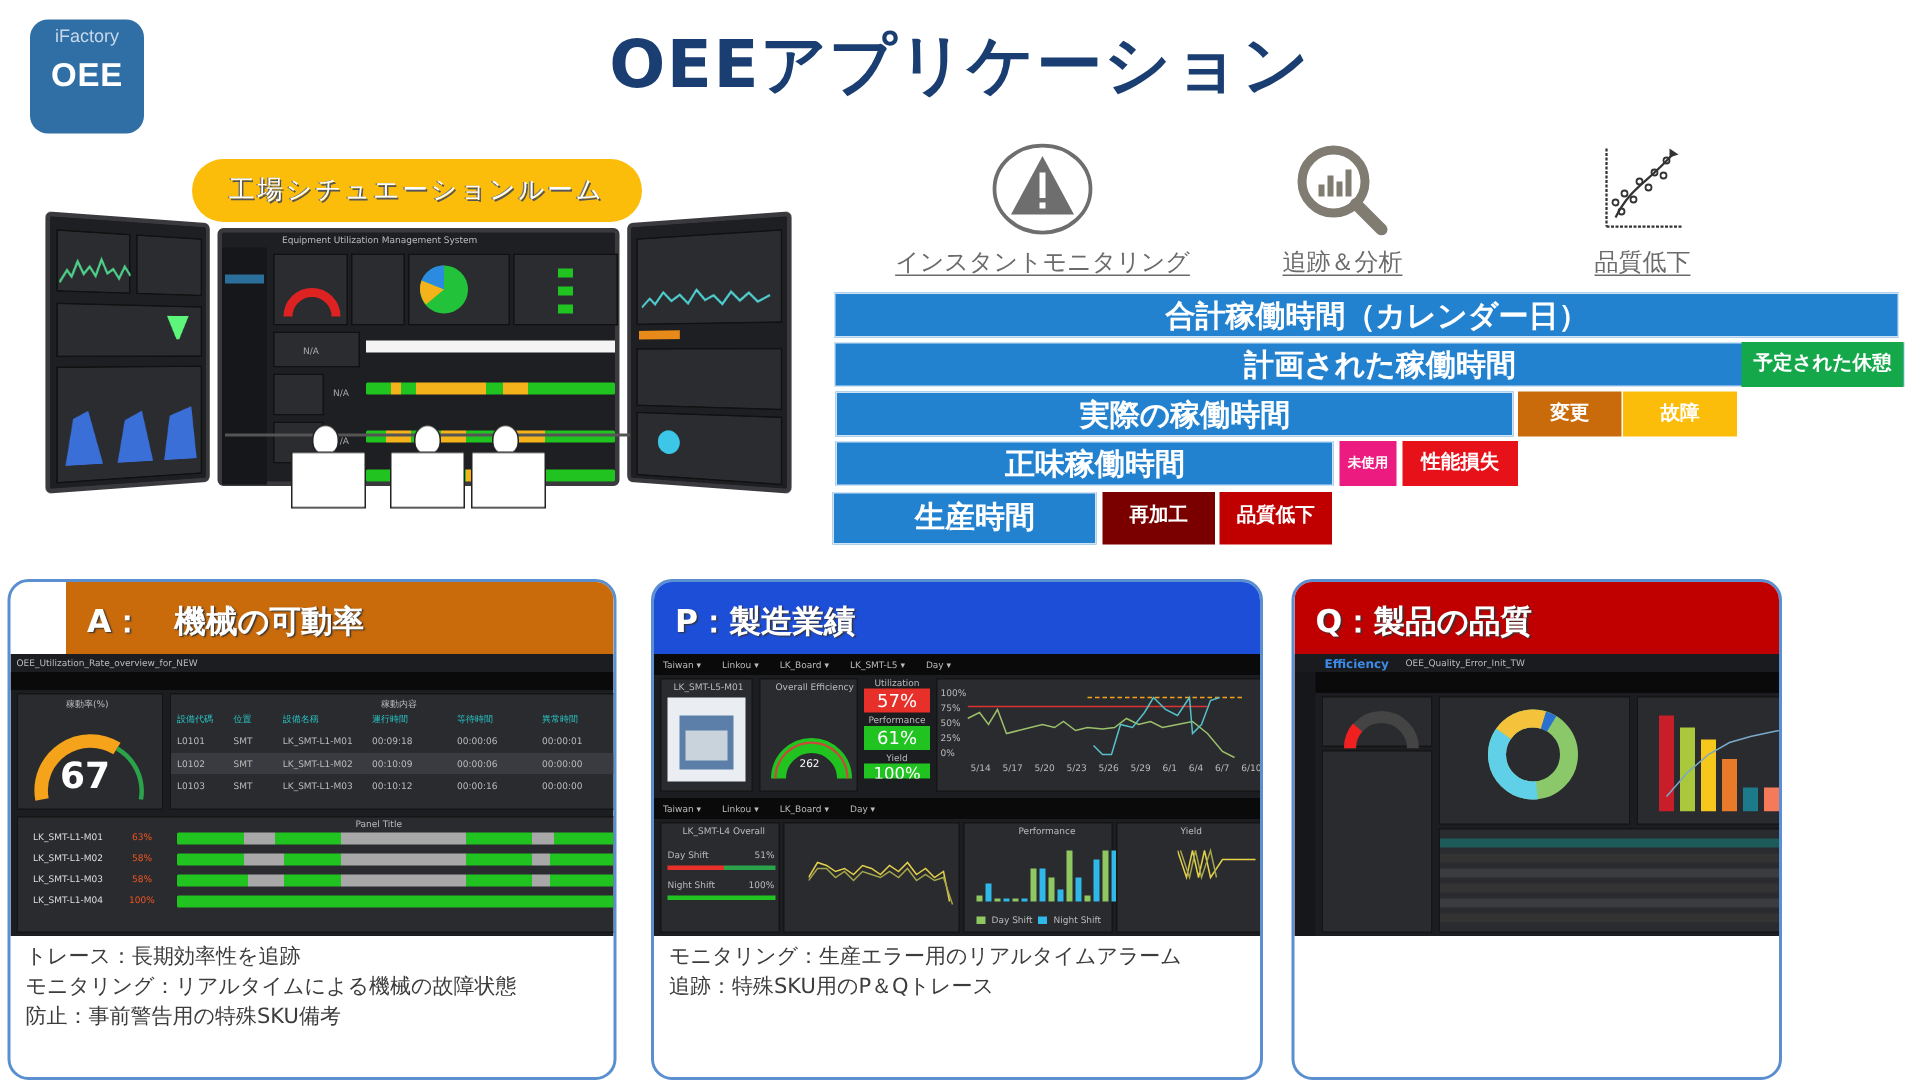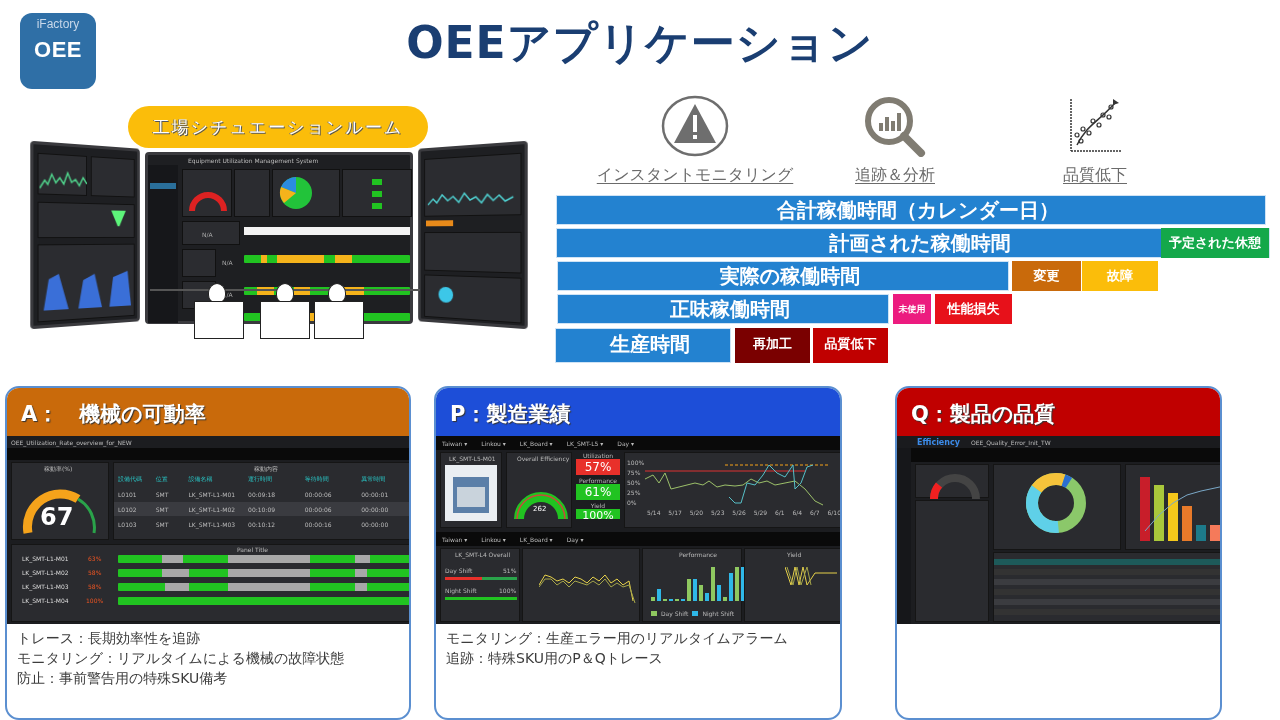--- a/index.html
+++ b/index.html
@@ -181,21 +181,21 @@
   <div class="bar main" style="left:557px;top:294px;width:332px;">正味稼働時間</div>
   <div class="bar tag" style="left:893px;top:294px;width:38px;background:#ec1b7f;font-size:9px;">未使用</div>
   <div class="bar tag" style="left:935px;top:294px;width:77px;background:#e7111a;">性能損失</div>
 
   <div class="bar main" style="left:555px;top:328px;width:176px;height:35px;line-height:30px;">生産時間</div>
   <div class="bar tag" style="left:735px;top:328px;width:75px;height:35px;line-height:32px;background:#7a0000;">再加工</div>
   <div class="bar tag" style="left:813px;top:328px;width:75px;height:35px;line-height:32px;background:#c00000;">品質低下</div>
 </div>
 
 <div class="card" style="left:5px;width:406px;">
-  <div class="head-band" style="background:#c96a0b;">A：　機械の可動率</div>
+  <div class="head-band" style="background:#c96a0b;margin-left:37px;">A：　機械の可動率</div>
   <div class="shot">
     <div class="tiny" style="left:4px;top:3px;">OEE_Utilization_Rate_overview_for_NEW</div>
     <div style="position:absolute;left:0;top:12px;width:100%;height:12px;background:#0a0a0a;"></div>
     <div class="dk-panel" style="left:4px;top:26px;width:98px;height:78px;">
       <div class="tiny" style="left:32px;top:2px;">稼動率(%)</div>
       <svg style="position:absolute;left:8px;top:14px" width="82" height="60" viewBox="0 0 82 60">
         <path d="M8,56 A33,33 0 0 1 58,22" fill="none" stroke="#f5a31b" stroke-width="9"></path>
         <path d="M58,22 A33,33 0 0 1 74,56" fill="none" stroke="#2aa34a" stroke-width="3"></path>
       </svg>
       <div style="position:absolute;left:28px;top:40px;font-size:24px;font-weight:bold;color:#fff;">67</div>
@@ -372,21 +372,21 @@
         <polyline points="2,2 8,20 12,2 16,20 22,2 26,20" fill="none" stroke="#a5a54a" stroke-width="1"></polyline>
       </svg>
     </div>
   </div>
   <div class="desc">
     <div>モニタリング：生産エラー用のリアルタイムアラーム</div>
     <div>追跡：特殊SKU用のP＆Qトレース</div>
   </div>
 </div>
 
-<div class="card" style="left:861px;width:327px;margin-left:34px;">
+<div class="card" style="left:861px;width:327px;">
   <div class="head-band" style="background:#c00000;">Q：製品の品質</div>
   <div class="shot">
     <div style="position:absolute;left:0;top:0;width:100%;height:12px;background:#1a1b1e;">
       <span class="tiny" style="left:20px;top:2px;color:#3c8be8;font-size:8px;font-weight:bold;">Efficiency</span>
       <span class="tiny" style="left:74px;top:3px;">OEE_Quality_Error_Init_TW</span>
     </div>
     <div style="position:absolute;left:0;top:12px;width:14px;height:176px;background:#16171a;"></div>
     <div style="position:absolute;left:14px;top:12px;width:386px;height:14px;background:#0a0a0a;"></div>
     <div class="dk-panel" style="left:18px;top:28px;width:74px;height:34px;">
       <svg style="position:absolute;left:14px;top:8px" width="50" height="26" viewBox="0 0 50 26">

